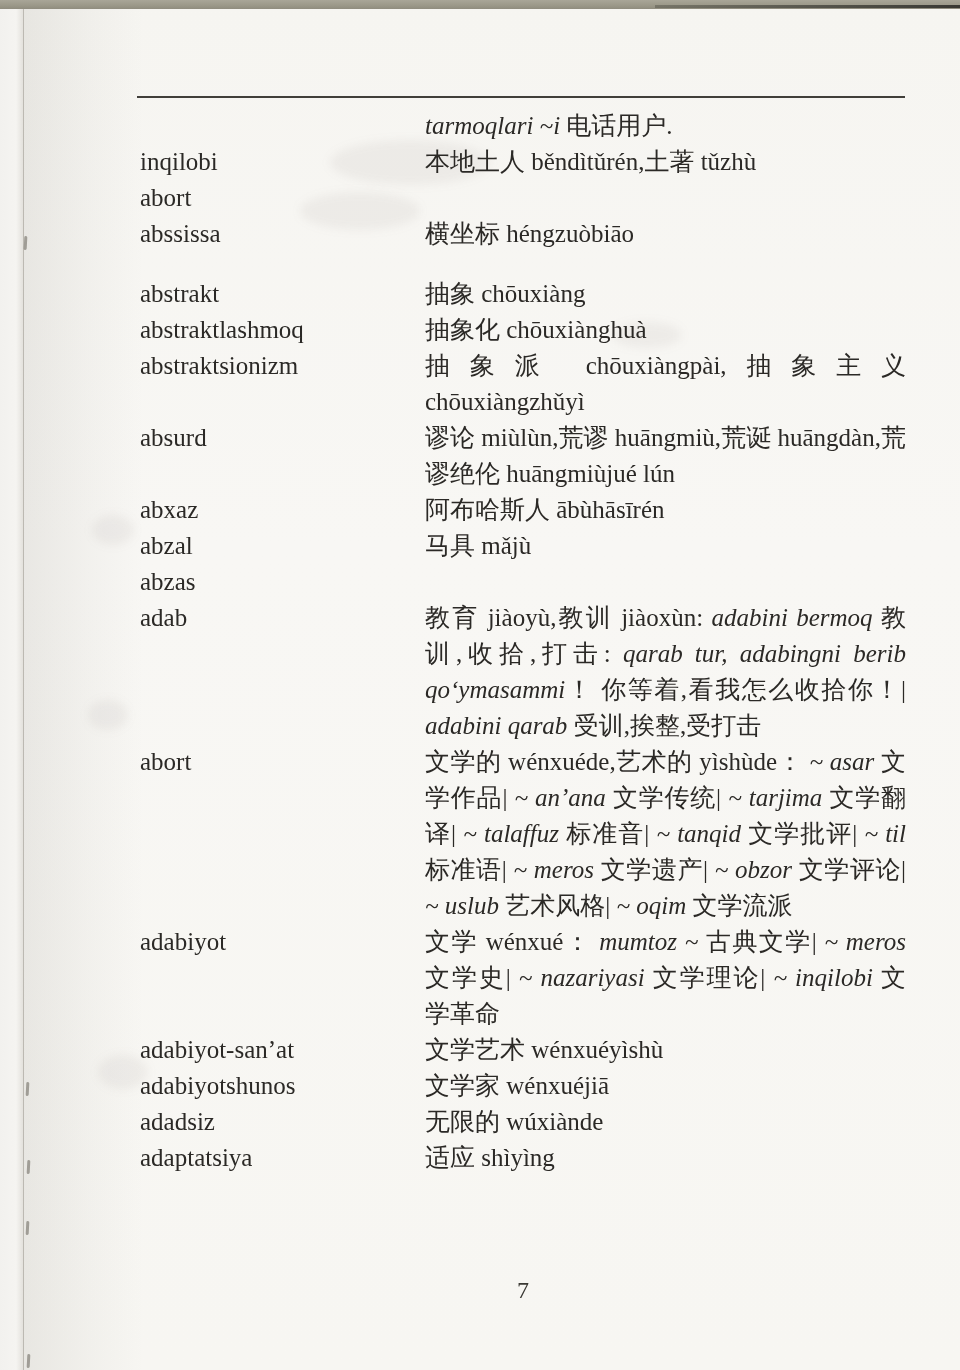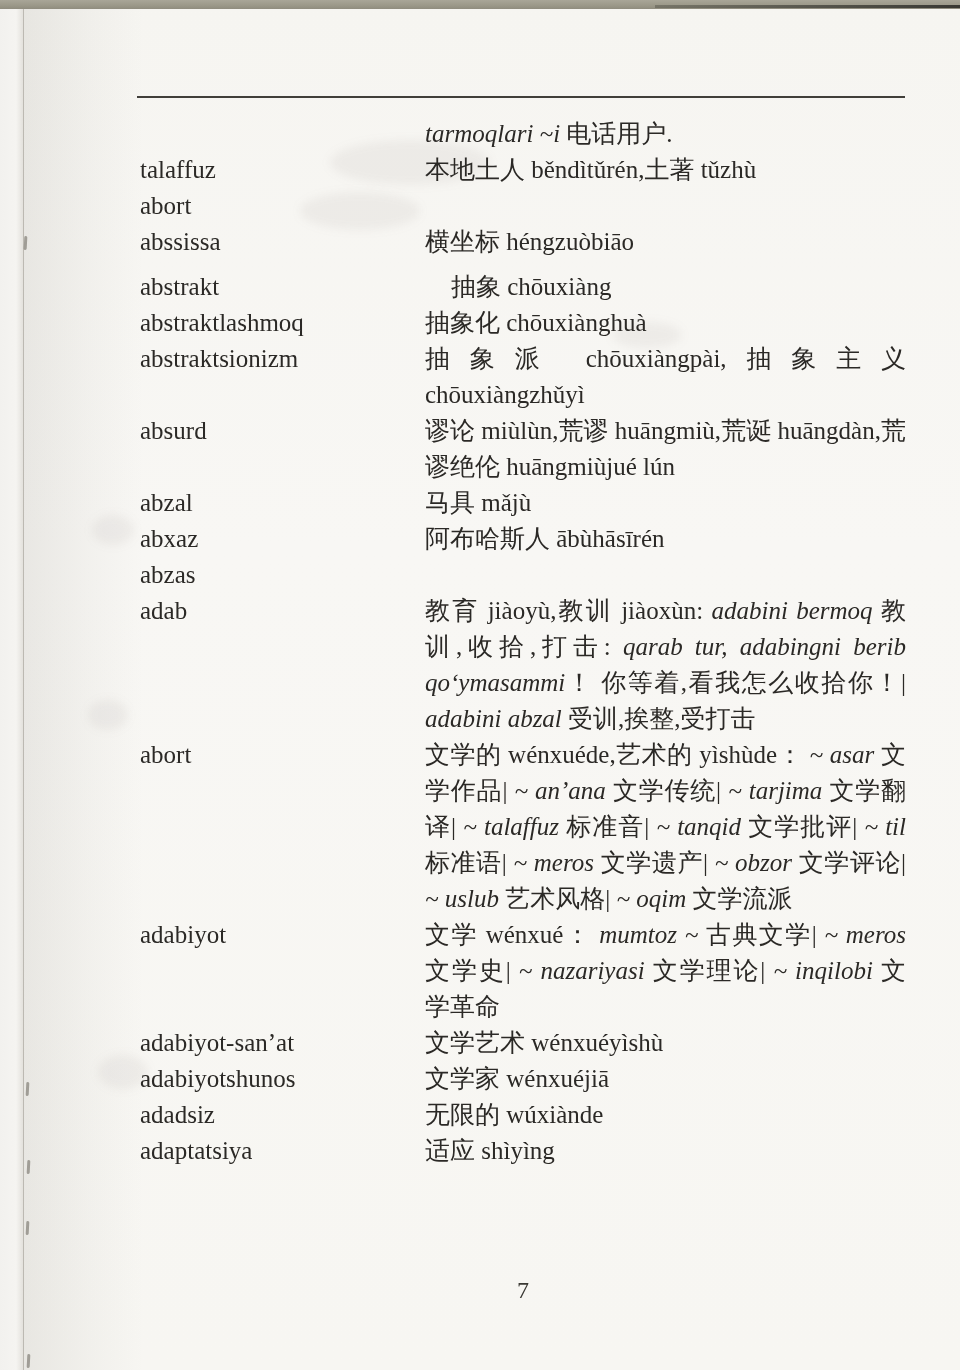--- a/index.html
+++ b/index.html
@@ -42,25 +42,25 @@
   .smudge{
     position:absolute;border-radius:50%;
     background:rgba(110,106,96,.07);filter:blur(5px);
     pointer-events:none;
   }
   .rule{
     position:absolute;left:137px;top:96px;width:768px;height:2px;
     background:#413f3a;
   }
   .content{
-    position:absolute;left:140px;top:116px;width:766px;
+    position:absolute;left:140px;top:108px;width:766px;
     font-size:25px;line-height:36px;color:#2b2926;
   }
   .entry{display:flex;align-items:flex-start;}
-  .entry.gap{margin-top:9px;gap:26px;}
+  .entry.gap{margin-top:24px;}
   .hw{flex:0 0 285px;white-space:nowrap;}
   .def{flex:1 1 auto;text-align:justify;}
   .cont-row .hw{}
   .seg{}
   .seg.it{font-style:italic;}
   .page-num{
     position:absolute;left:140px;top:1272px;width:766px;
     text-align:center;font-size:24px;line-height:36px;color:#3a3833;
   }
 </style>
@@ -90,21 +90,21 @@
 
   <div class="rule"></div>
 
   <div class="content">
     <div class="entry cont-row">
       <div class="hw"></div>
       <div class="def"><span class="seg it">tarmoqlari ~i</span><span class="seg"> 电话用户.</span></div>
     </div>
     <div>
         <div class="entry">
-          <div class="hw">talaffuz</div>
+          <div class="hw">inqilobi</div>
           <div class="def"><span class="seg">本地土人 běndìtǔrén,土著 tǔzhù</span></div>
         </div>
         <div class="entry">
           <div class="hw">abort</div>
         </div>
         <div class="entry">
           <div class="hw">abssissa</div>
           <div class="def"><span class="seg">横坐标 héngzuòbiāo</span></div>
         </div>
         <div class="entry gap">
@@ -117,33 +117,33 @@
         </div>
         <div class="entry">
           <div class="hw">abstraktsionizm</div>
           <div class="def"><span class="seg">抽象派 chōuxiàngpài,抽象主义 chōuxiàngzhǔyì</span></div>
         </div>
         <div class="entry">
           <div class="hw">absurd</div>
           <div class="def"><span class="seg">谬论 miùlùn,荒谬 huāngmiù,荒诞 huāngdàn,荒谬绝伦 huāngmiùjué lún</span></div>
         </div>
         <div class="entry">
+          <div class="hw">abxaz</div>
+          <div class="def"><span class="seg">阿布哈斯人 ābùhāsīrén</span></div>
+        </div>
+        <div class="entry">
           <div class="hw">abzal</div>
           <div class="def"><span class="seg">马具 mǎjù</span></div>
-        </div>
-        <div class="entry">
-          <div class="hw">abxaz</div>
-          <div class="def"><span class="seg">阿布哈斯人 ābùhāsīrén</span></div>
         </div>
         <div class="entry">
           <div class="hw">abzas</div>
         </div>
         <div class="entry">
           <div class="hw">adab</div>
-          <div class="def"><span class="seg">教育 jiàoyù,教训 jiàoxùn: </span><span class="seg it">adabini bermoq</span><span class="seg"> 教训,收拾,打击: </span><span class="seg it">qarab tur, adabingni berib qoʻymasammi</span><span class="seg">！ 你等着,看我怎么收拾你！| </span><span class="seg it">adabini abzal</span><span class="seg"> 受训,挨整,受打击</span></div>
+          <div class="def"><span class="seg">教育 jiàoyù,教训 jiàoxùn: </span><span class="seg it">adabini bermoq</span><span class="seg"> 教训,收拾,打击: </span><span class="seg it">qarab tur, adabingni berib qoʻymasammi</span><span class="seg">！ 你等着,看我怎么收拾你！| </span><span class="seg it">adabini qarab</span><span class="seg"> 受训,挨整,受打击</span></div>
         </div>
         <div class="entry">
           <div class="hw">abort</div>
           <div class="def"><span class="seg">文学的 wénxuéde,艺术的 yìshùde： </span><span class="seg it">~ asar</span><span class="seg"> 文学作品| </span><span class="seg it">~ an’ana</span><span class="seg"> 文学传统| </span><span class="seg it">~ tarjima</span><span class="seg"> 文学翻译| </span><span class="seg it">~ talaffuz</span><span class="seg"> 标准音| </span><span class="seg it">~ tanqid</span><span class="seg"> 文学批评| </span><span class="seg it">~ til</span><span class="seg"> 标准语| </span><span class="seg it">~ meros</span><span class="seg"> 文学遗产| </span><span class="seg it">~ obzor</span><span class="seg"> 文学评论| </span><span class="seg it">~ uslub</span><span class="seg"> 艺术风格| </span><span class="seg it">~ oqim</span><span class="seg"> 文学流派</span></div>
         </div>
         <div class="entry">
           <div class="hw">adabiyot</div>
           <div class="def"><span class="seg">文学 wénxué： </span><span class="seg it">mumtoz ~</span><span class="seg"> 古典文学| </span><span class="seg it">~ meros</span><span class="seg"> 文学史| </span><span class="seg it">~ nazariyasi</span><span class="seg"> 文学理论| </span><span class="seg it">~ inqilobi</span><span class="seg"> 文学革命</span></div>
         </div>
         <div class="entry">

